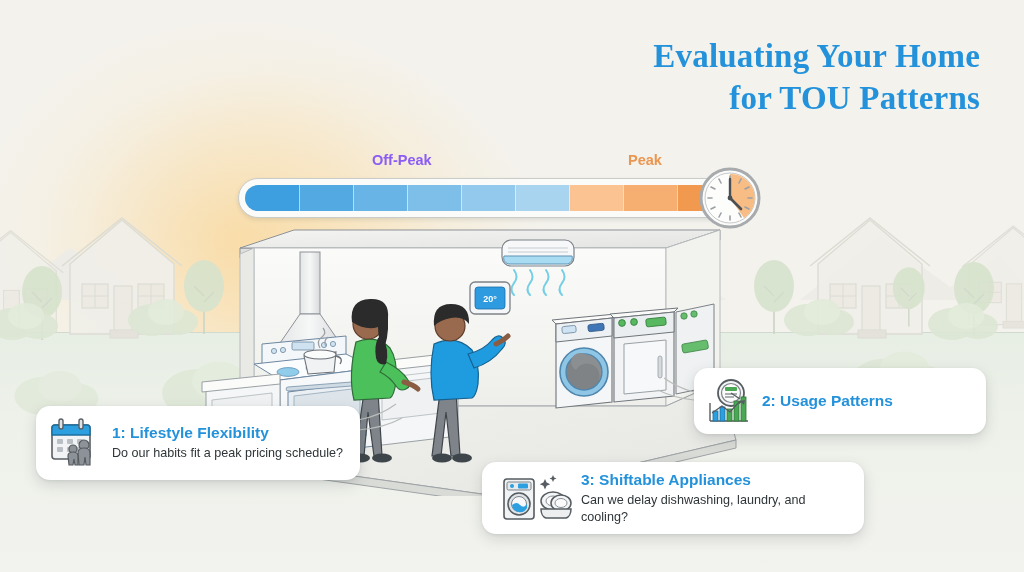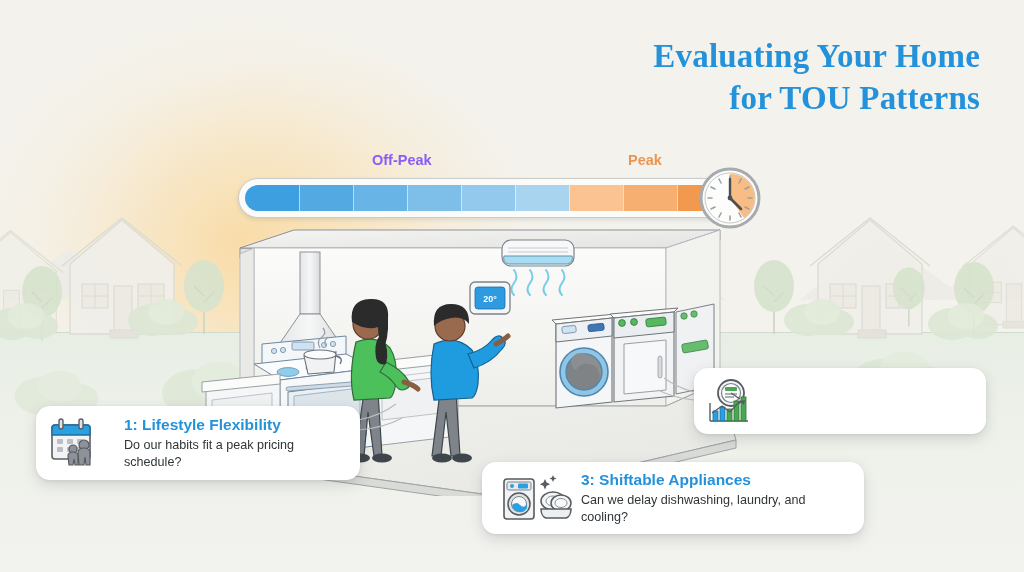--- a/index.html
+++ b/index.html
@@ -394,21 +394,21 @@
             <rect x="29" y="30" width="6" height="5" rx="1"></rect>
         </g>
         <g fill="#8c9298" stroke="#555b60" stroke-width="1.2">
           <circle cx="36" cy="28" r="5"></circle>
           <path d="M30 36 q0 -5 6 -5 q6 0 6 5 v12 h-4 l-1 -8 l-1 8 h-5 z"></path>
           <circle cx="25" cy="32" r="4"></circle>
           <path d="M20 39 q0 -4 5 -4 q5 0 5 4 v9 h-3 l-1 -6 l-1 6 h-4 z"></path>
         </g>
       </svg>
     </div>
-    <div class="card-text" style="margin-left:20px;">
+    <div class="card-text" style="margin-left:8px;">
       <div class="card-title">1: Lifestyle Flexibility</div>
       <div class="card-sub">Do our habits fit a peak pricing schedule?</div>
     </div>
   </div>
 
   <div class="card" id="card2">
     <div class="card-icon">
       <svg width="50" height="48" viewBox="0 0 50 48">
         <circle cx="27" cy="16" r="13" fill="#f4f5f6" stroke="#565c61" stroke-width="1.8"></circle>
         <circle cx="27" cy="16" r="9.5" fill="#fbfbfb" stroke="#7c8287" stroke-width="1.2"></circle>
@@ -423,20 +423,21 @@
           <rect x="16" y="30" width="5" height="14" fill="#2b9fe0" stroke="#1c6f9e" stroke-width=".8"></rect>
           <rect x="23" y="32" width="5" height="12" fill="#4aa855" stroke="#2d7537" stroke-width=".8"></rect>
           <rect x="30" y="24" width="5" height="20" fill="#4aa855" stroke="#2d7537" stroke-width=".8"></rect>
           <rect x="37" y="20" width="5" height="24" fill="#4aa855" stroke="#2d7537" stroke-width=".8"></rect>
           <path d="M8 36 l10 -7 l8 6 l10 -11" fill="none" stroke="#565c61" stroke-width="1.3"></path>
           <path d="M36 24 l5 -1 l-1 5 z" fill="#565c61"></path>
         </g>
       </svg>
     </div>
     <div class="card-text" style="margin-left:8px;">
+      <div class="card-title">2: Usage Patterns</div>
     </div>
   </div>
 
   <div class="card" id="card3">
     <div class="card-icon">
       <svg width="72" height="50" viewBox="0 0 72 50">
         <rect x="3" y="6" width="30" height="40" rx="3" fill="#f2f3f4" stroke="#565c61" stroke-width="1.6"></rect>
         <rect x="6" y="9" width="24" height="8" rx="1.5" fill="#e7eaec" stroke="#7c8287" stroke-width="1"></rect>
         <circle cx="11" cy="13" r="2" fill="#2b9fe0"></circle>
         <rect x="17" y="10.5" width="10" height="5" rx="1.2" fill="#2b9fe0"></rect>

